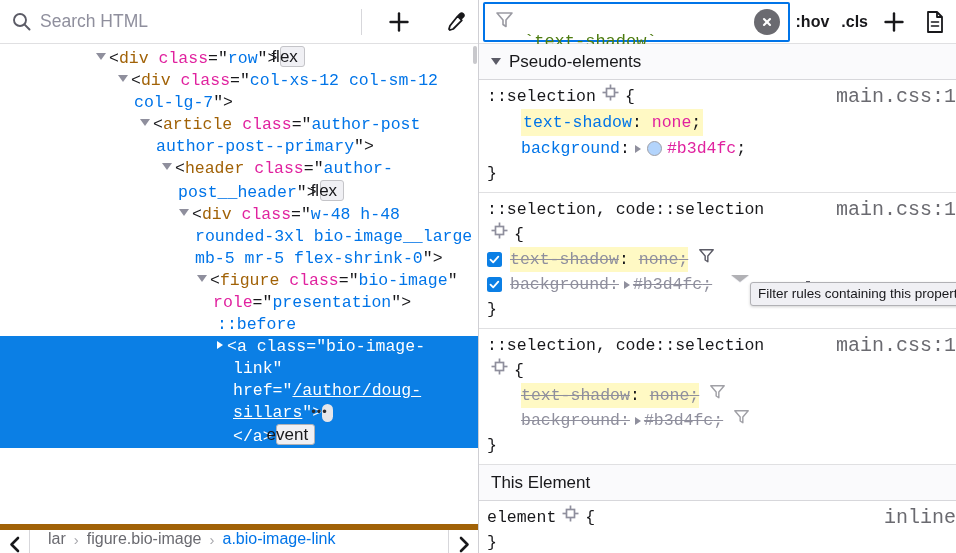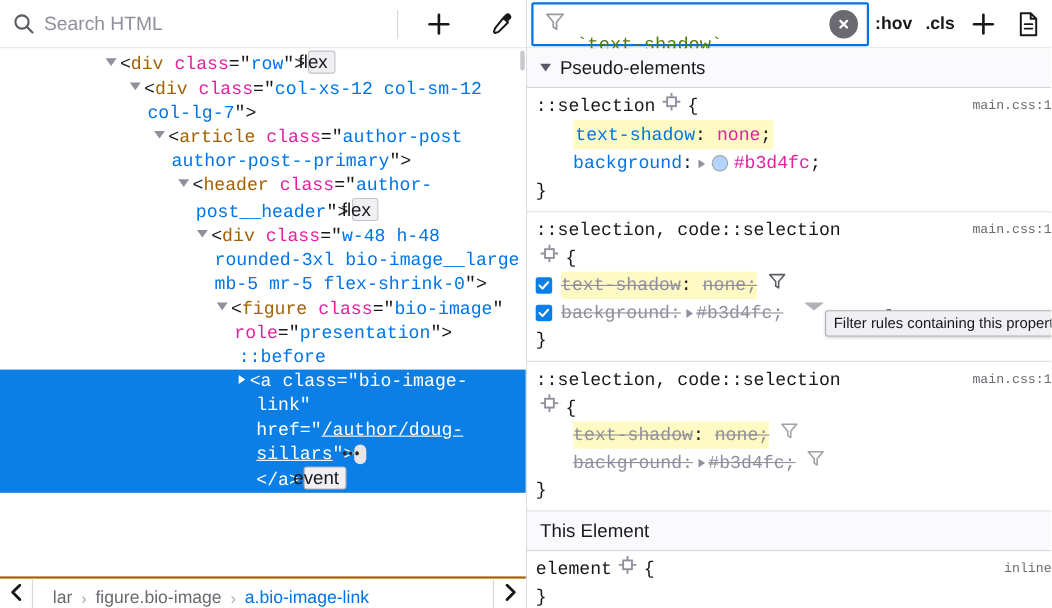--- a/index.html
+++ b/index.html
@@ -165,22 +165,22 @@
   .i4 { padding-left: 178px; text-indent: -16px; }
   .i5 { padding-left: 195px; text-indent: -16px; }
   .i6 { padding-left: 213px; text-indent: -16px; }
   .i7 { padding-left: 233px; text-indent: -16px; }
 
   
   .breadcrumb {
     flex: 0 0 29px;
     height: 29px;
     display: flex;
-    align-items: flex-end;
-    border-top: 2px solid #a16207;
+    align-items: flex-start;
+    border-top: 6px solid #a16207;
     background: #ffffff;
     font-family: "Liberation Sans", sans-serif;
     font-size: 16px;
     color: #6a6a70;
     overflow: hidden;
     position: relative;
   }
   .bc-arrow {
     width: 30px; height: 29px;
     display: flex; align-items: center; justify-content: center;
@@ -300,21 +300,21 @@
     display: flex;
     align-items: flex-start;
     padding: 0 0 0 8px;
     position: relative;
   }
   .selector { color: #5b5b66; }
   .sel-strong { color: #18181b; }
   .source {
     margin-left: auto;
     color: #6a6a70;
-    font-size: 12px;
+    font-size: 20px;
     padding-left: 10px;
     white-space: nowrap;
   }
   .decl {
     padding-left: 8px;
     display: flex;
     align-items: center;
     gap: 0;
     white-space: nowrap;
   }

